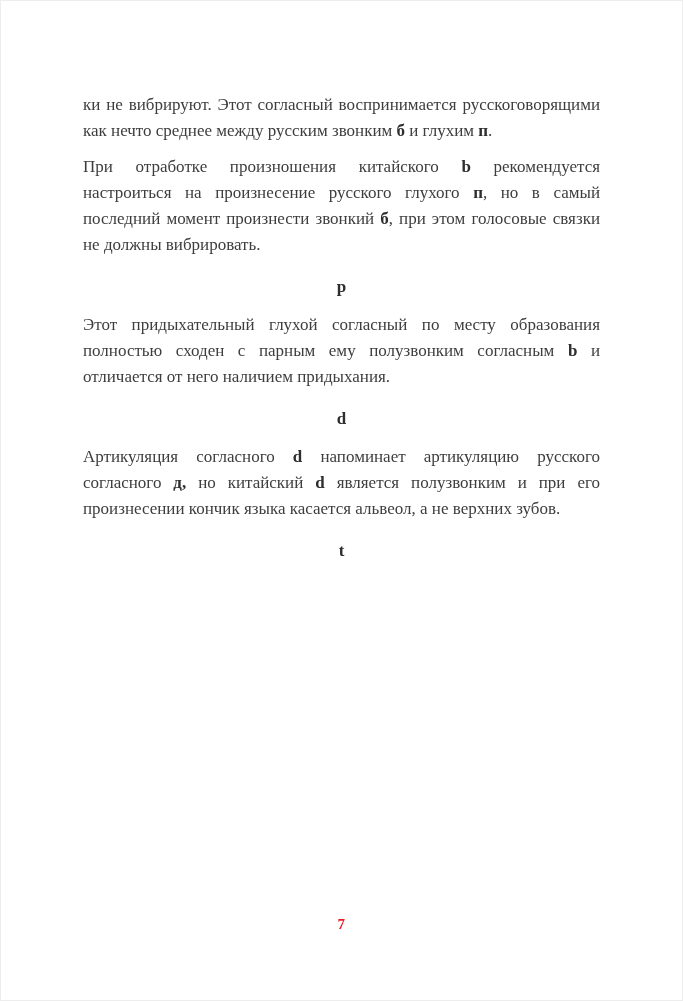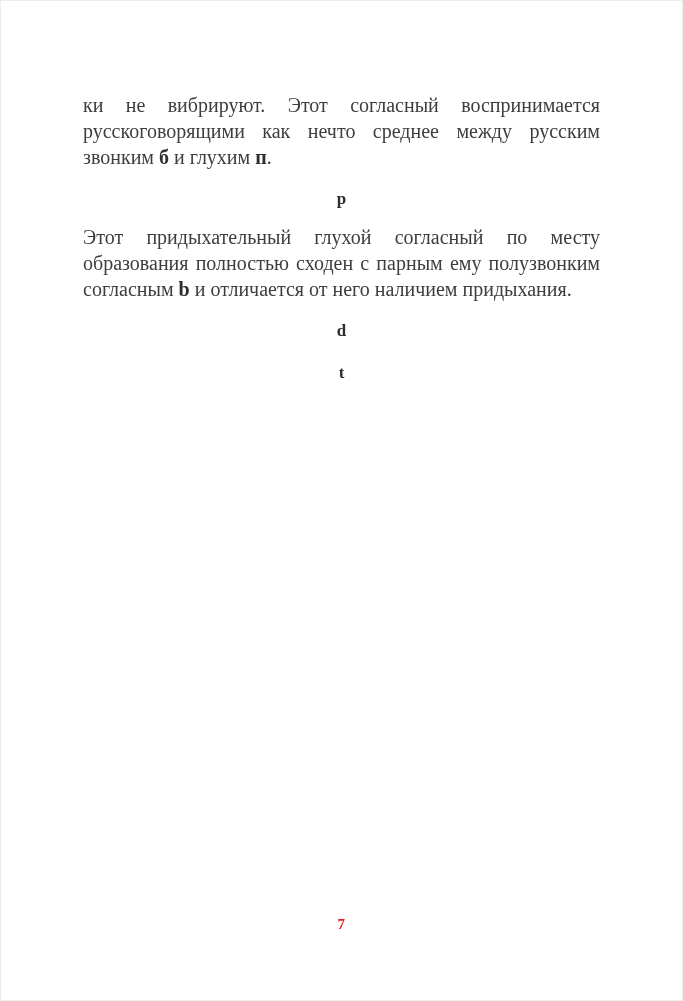--- a/index.html
+++ b/index.html
@@ -22,21 +22,21 @@
     box-shadow: inset 0 0 0 1px #ededed;
   }
   .text-block {
     position: absolute;
     left: 83px;
     right: 83px;
     top: 92px;
   }
   p.para {
     margin: 0 0 10px 0;
-    font-size: 20px;
+    font-size: 17px;
     line-height: 26px;
     text-align: justify;
     hyphens: auto;
     -webkit-hyphens: auto;
   }
   p.para b {
     color: #2e2e2e;
   }
   .heading {
     font-size: 17px;
@@ -56,19 +56,21 @@
     font-weight: bold;
     letter-spacing: 0.5px;
   }
 </style>
 </head>
 <body style="color: rgb(61, 61, 61);">
 
 <div class="page">
   <div class="text-block">
     <p class="para">ки не вибрируют. Этот согласный воспринимается русскоговорящими как нечто среднее между русским звонким <b>б</b> и глухим <b>п</b>.</p>
+    <p class="para">При отработке произношения китайского <b>b</b> рекомендуется настроиться на произнесение русского глухого <b>п</b>, но в самый последний момент произнести звонкий <b>б</b>, при этом голосовые связки не должны вибрировать.</p>
     <div class="heading">p</div>
     <p class="para">Этот придыхательный глухой согласный по месту образования полностью сходен с парным ему полузвонким согласным <b>b</b> и отличается от него наличием придыхания.</p>
     <div class="heading">d</div>
+    <p class="para">Артикуляция согласного <b>d</b> напоминает артикуляцию русского согласного <b>д,</b> но китайский <b>d</b> является полузвонким и при его произнесении кончик языка касается альвеол, а не верхних зубов.</p>
     <div class="heading">t</div>
   </div>
   <div class="page-number" style="color: rgb(227, 30, 36);">7</div>
 </div>
 
 </body></html>

